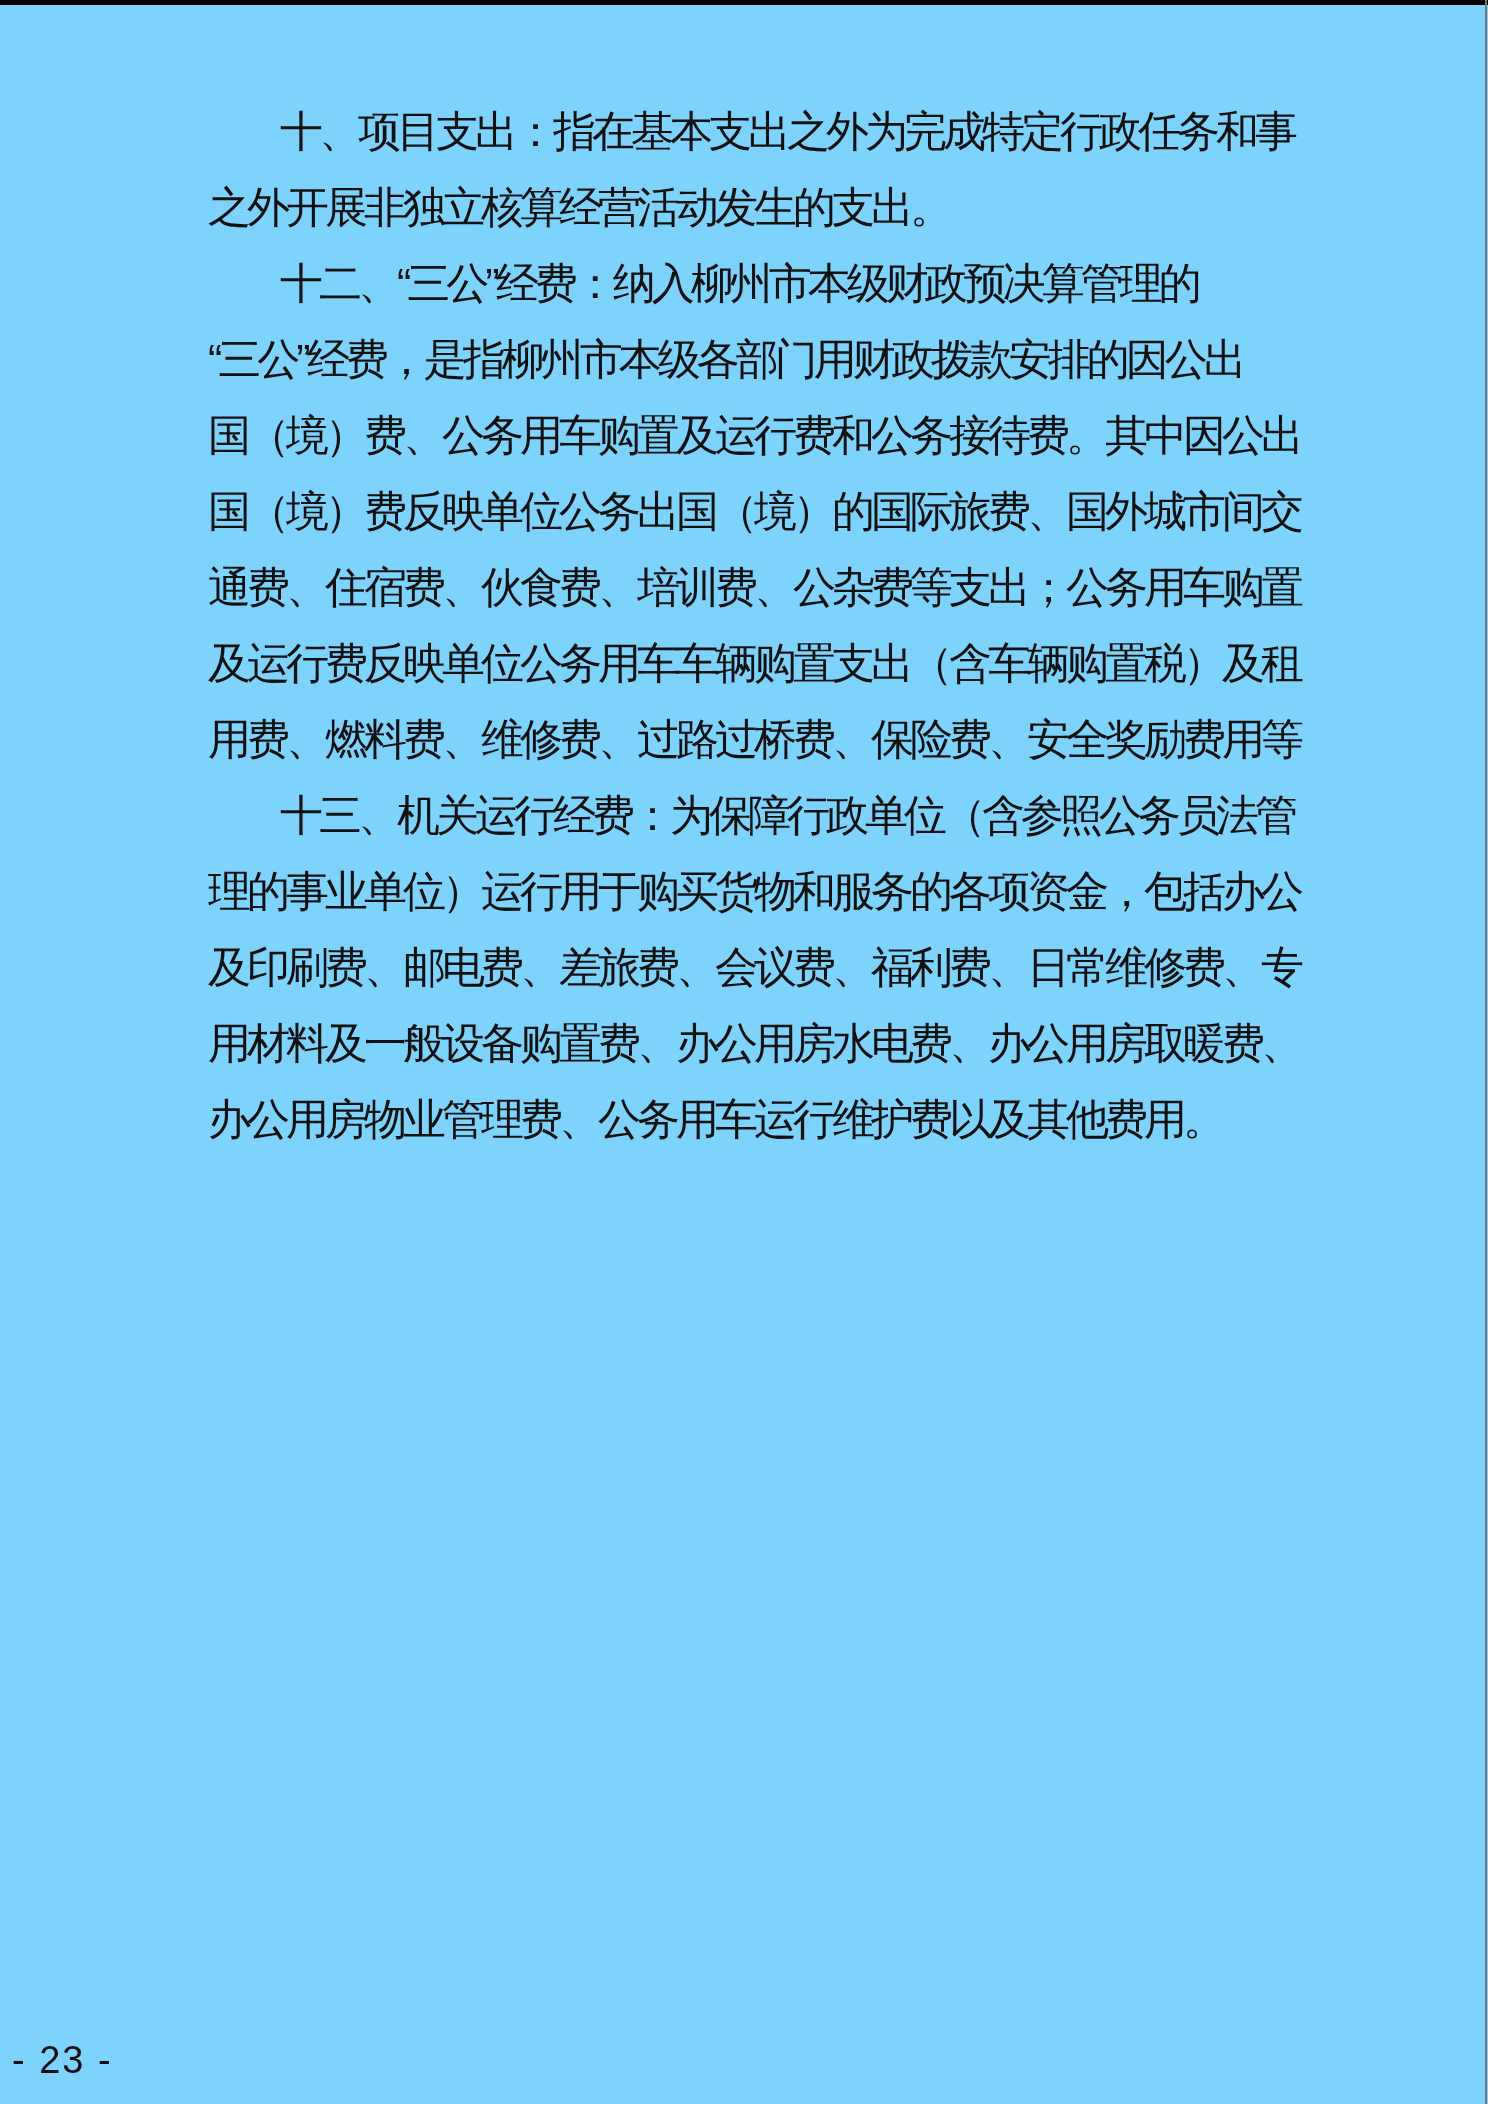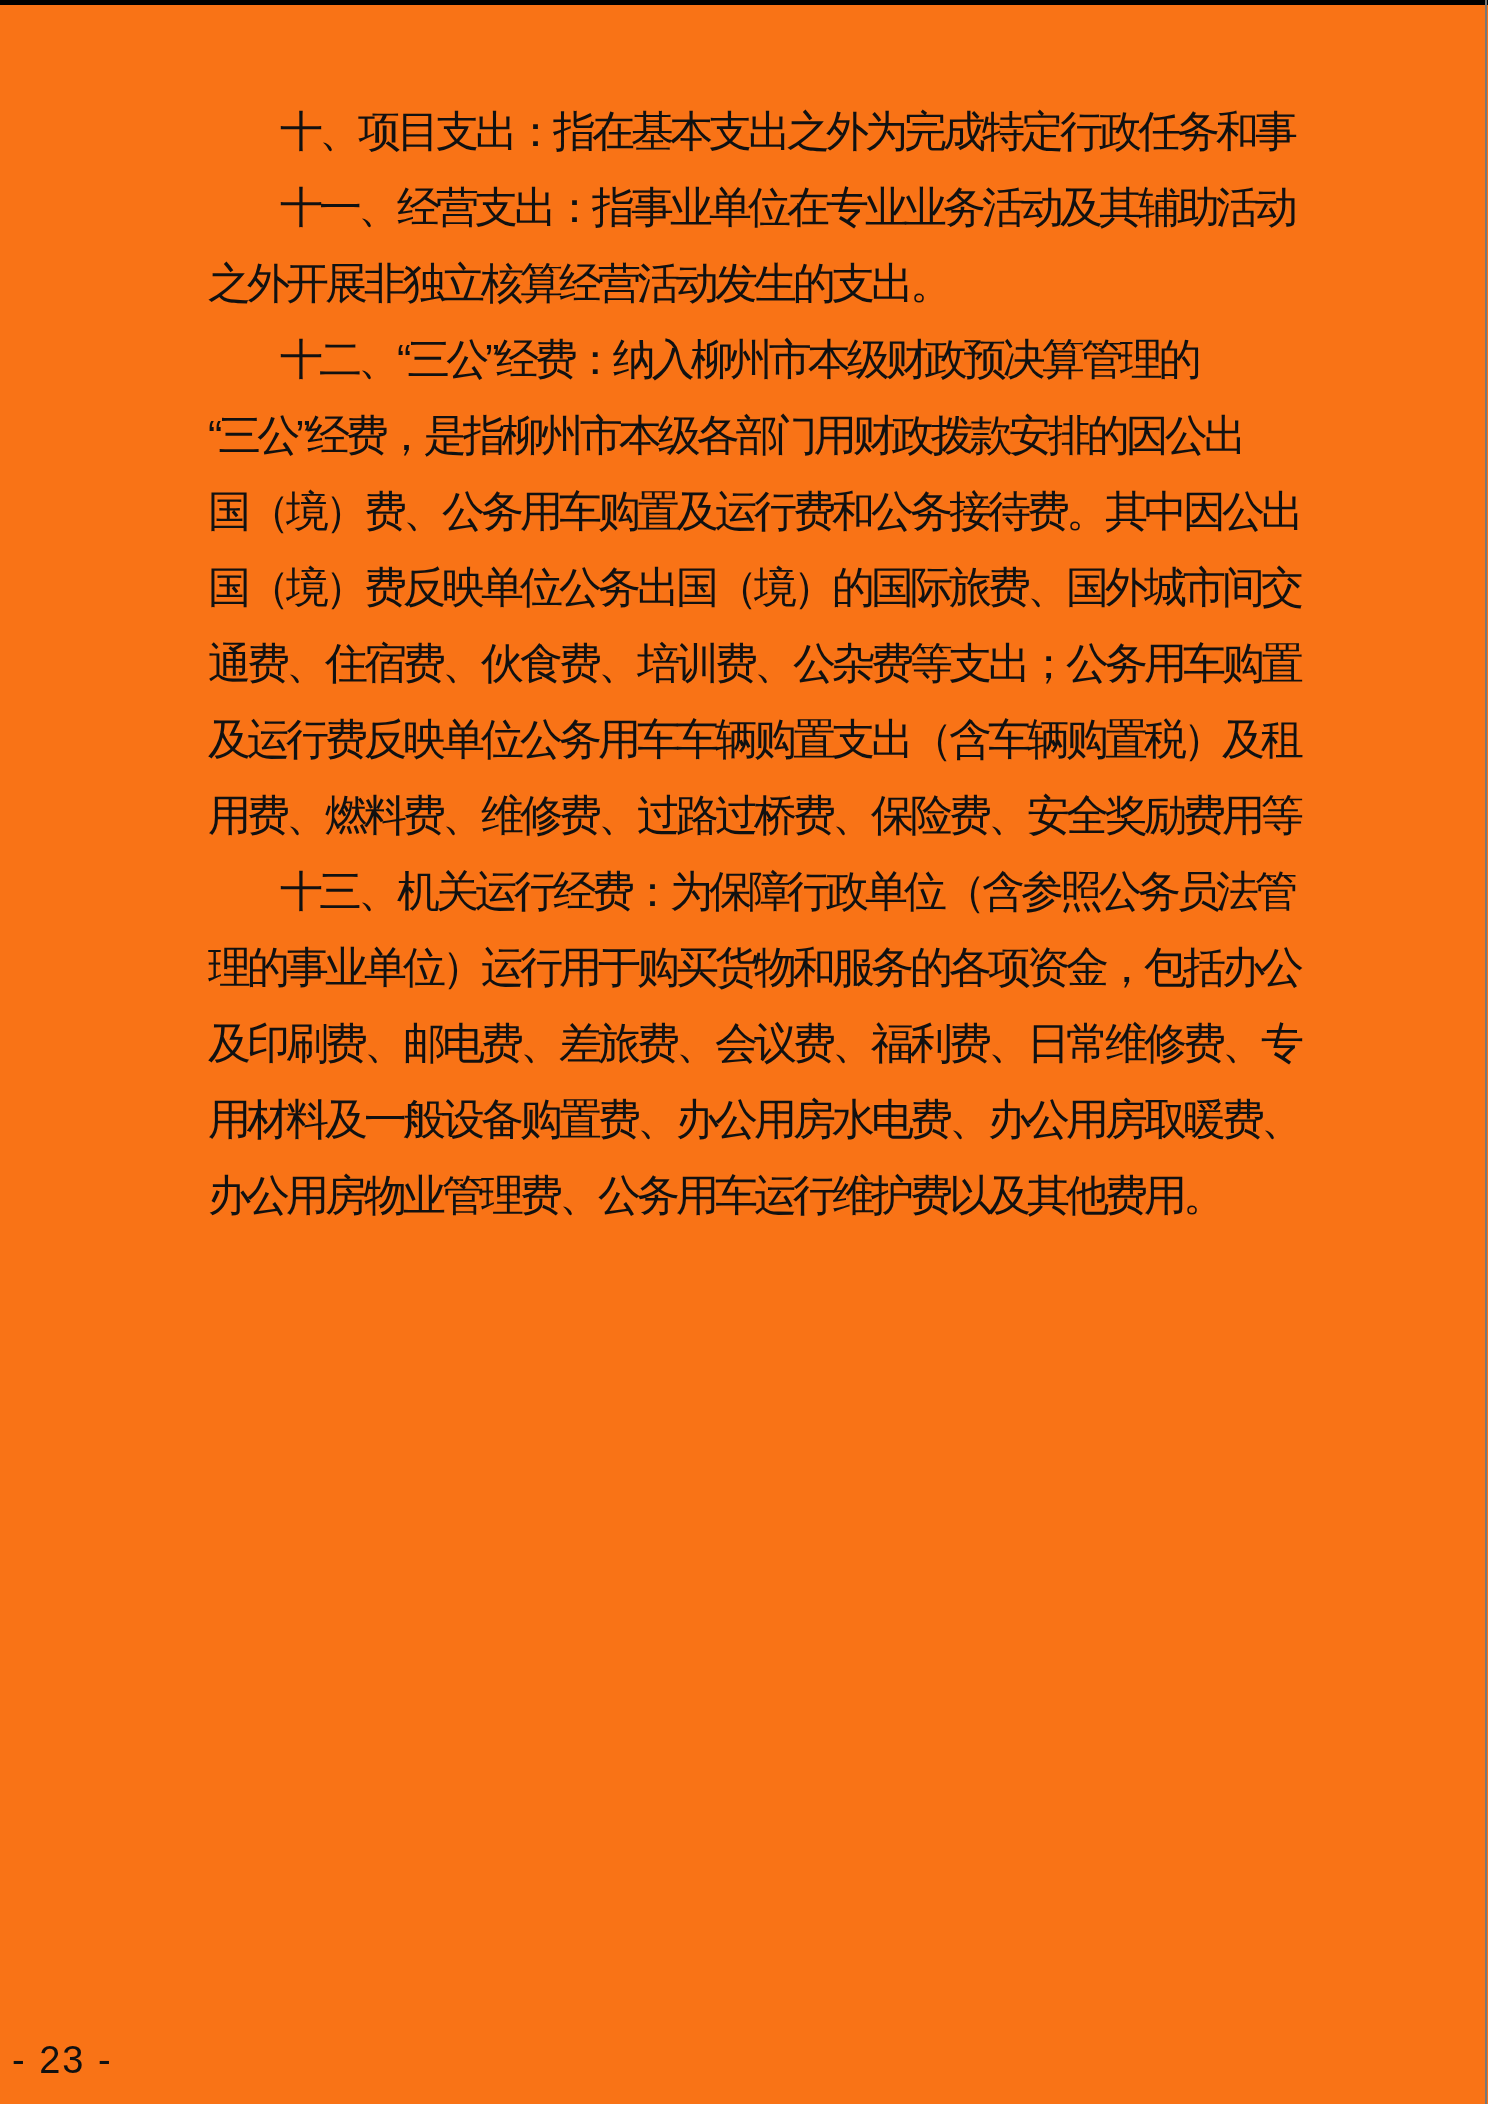--- a/index.html
+++ b/index.html
@@ -4,21 +4,21 @@
 <style>
   html, body {
     margin: 0;
     padding: 0;
     background: #ffffff;
   }
   .page {
     position: relative;
     width: 1488px;
     height: 2104px;
-    background: #f97316;
+    background: #7dd3fc;
     overflow: hidden;
     font-family: "Liberation Sans", sans-serif;
     color: #111111;
   }
   .scan-band-top {
     position: absolute;
     top: 0;
     left: 0;
     width: 100%;
     height: 5px;
@@ -65,21 +65,20 @@
 </head>
 <body>
 
 <div class="page">
 
   <div class="scan-band-top"></div>
   <div class="scan-line-right"></div>
 
   <main class="content">
     <p class="line indent">十、项目支出：指在基本支出之外为完成特定行政任务和事</p>
-    <p class="line indent">十一、经营支出：指事业单位在专业业务活动及其辅助活动</p>
     <p class="line">之外开展非独立核算经营活动发生的支出。</p>
     <p class="line indent">十二、“三公”经费：纳入柳州市本级财政预决算管理的</p>
     <p class="line">“三公”经费，是指柳州市本级各部门用财政拨款安排的因公出</p>
     <p class="line">国（境）费、公务用车购置及运行费和公务接待费。其中因公出</p>
     <p class="line">国（境）费反映单位公务出国（境）的国际旅费、国外城市间交</p>
     <p class="line">通费、住宿费、伙食费、培训费、公杂费等支出；公务用车购置</p>
     <p class="line">及运行费反映单位公务用车车辆购置支出（含车辆购置税）及租</p>
     <p class="line">用费、燃料费、维修费、过路过桥费、保险费、安全奖励费用等</p>
     <p class="line indent">十三、机关运行经费：为保障行政单位（含参照公务员法管</p>
     <p class="line">理的事业单位）运行用于购买货物和服务的各项资金，包括办公</p>

